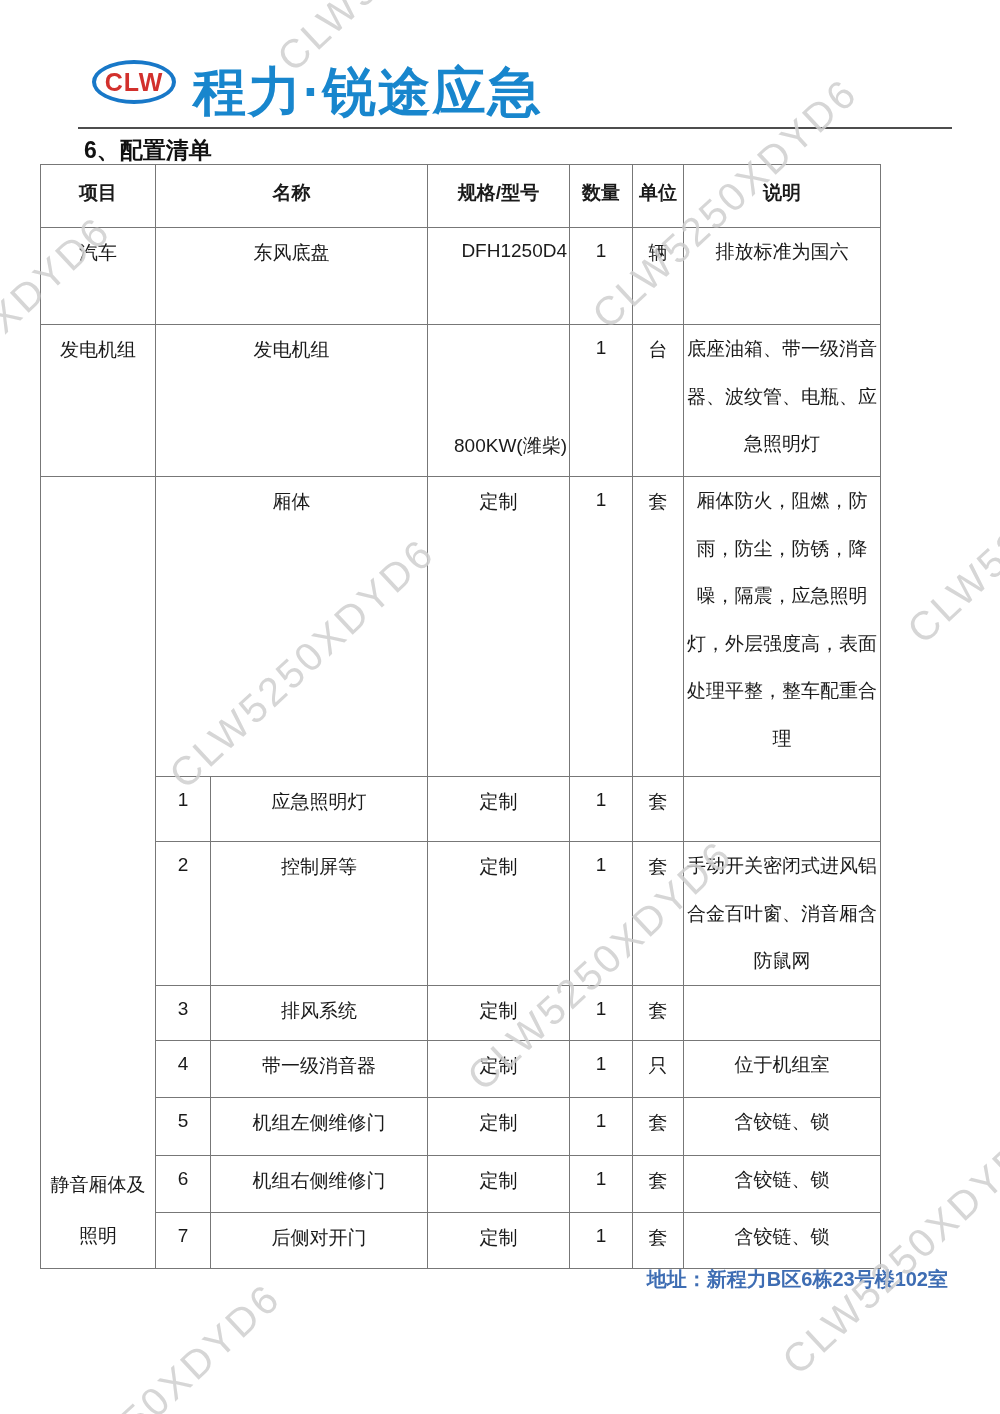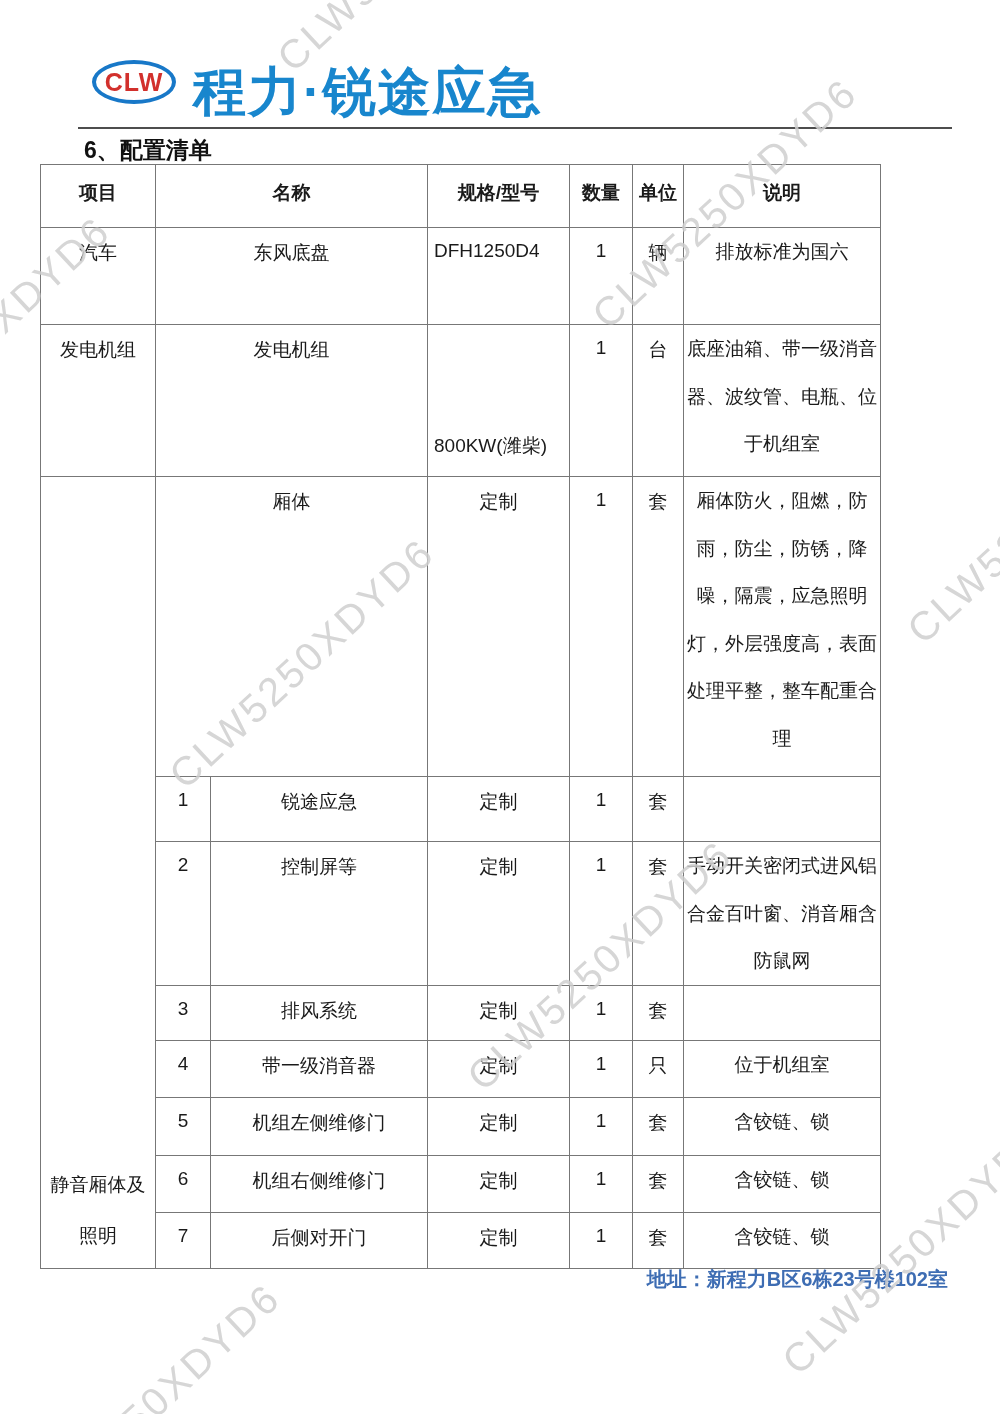--- a/index.html
+++ b/index.html
@@ -33,21 +33,21 @@
   table.cfg{
     border-collapse:collapse;table-layout:fixed;
     position:absolute;left:40px;top:164px;width:840px;color:#1a1a1a;
   }
   .cfg th,.cfg td{
     border:1px solid #777777;font-size:19px;text-align:center;
     vertical-align:top;padding:12px 2px 0 2px;overflow:hidden;box-sizing:border-box;
   }
   .cfg th{font-weight:bold;vertical-align:middle;padding:0 2px 6px 2px;}
   .cfg td.desc{padding-top:0;line-height:2.5;}
-  .cfg td.spec-left{text-align:left;padding-left:6px;}
+  .cfg td.spec-left{text-align:right;padding-left:6px;}
   .cfg td.spec-bottom{vertical-align:bottom;padding-bottom:17px;}
   .cfg td.item-merged{vertical-align:bottom;padding-bottom:6px;line-height:2.7;}
   
   .footer-address{
     position:absolute;right:52px;top:1266px;font-size:20px;font-weight:bold;color:#3e6db3;margin-left:20px;
   }
   
   .wm{
     position:absolute;width:380px;text-align:center;white-space:nowrap;
     transform:rotate(-43deg);font-size:40px;letter-spacing:3px;
@@ -105,35 +105,35 @@
       <td>辆</td>
       <td class="desc">排放标准为国六</td>
     </tr>
 
     <tr style="height:152px">
       <td>发电机组</td>
       <td colspan="2">发电机组</td>
       <td class="spec-left spec-bottom">800KW(潍柴)</td>
       <td>1</td>
       <td>台</td>
-      <td class="desc">底座油箱、带一级消音器、波纹管、电瓶、位于机组室</td>
+      <td class="desc">底座油箱、带一级消音器、波纹管、电瓶、应急照明灯</td>
     </tr>
 
     <tr style="height:300px">
       <td rowspan="8" class="item-merged">静音厢体及照明</td>
       <td colspan="2">厢体</td>
       <td>定制</td>
       <td>1</td>
       <td>套</td>
       <td class="desc">厢体防火，阻燃，防雨，防尘，防锈，降噪，隔震，应急照明灯，外层强度高，表面处理平整，整车配重合理</td>
     </tr>
 
     <tr style="height:65px">
       <td>1</td>
-      <td>锐途应急</td>
+      <td>应急照明灯</td>
       <td>定制</td>
       <td>1</td>
       <td>套</td>
       <td class="desc"></td>
     </tr>
 
     <tr style="height:142px">
       <td>2</td>
       <td>控制屏等</td>
       <td>定制</td>

